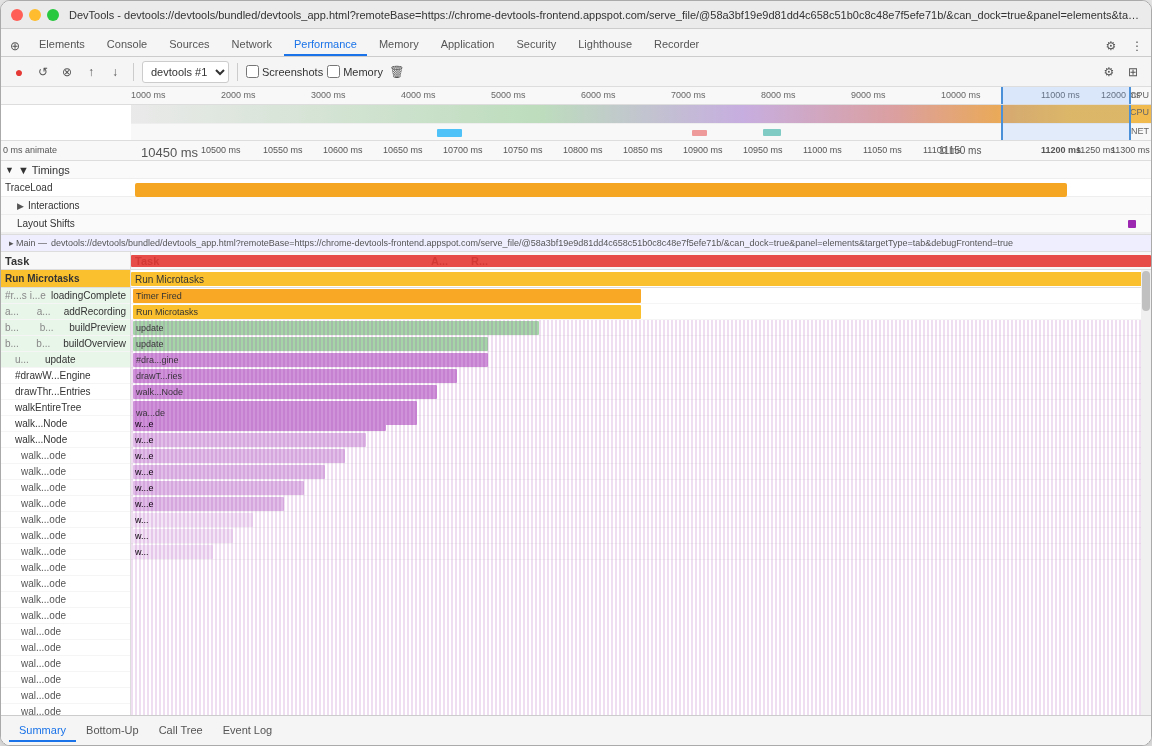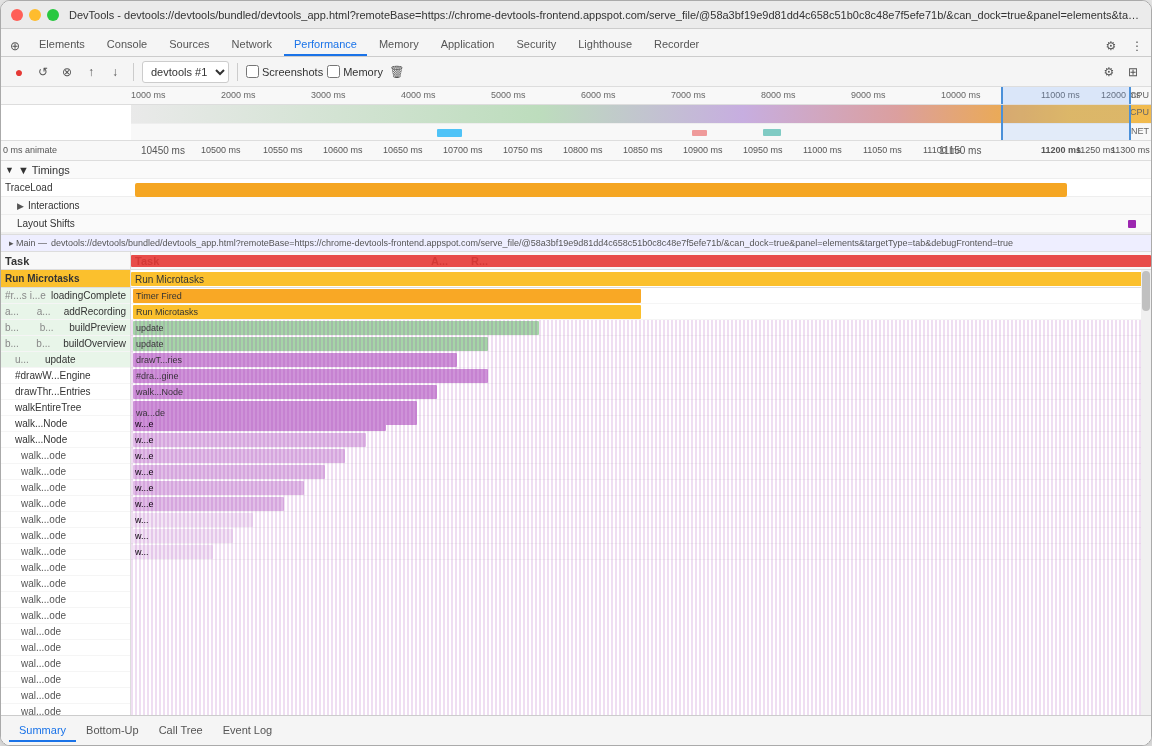--- a/index.html
+++ b/index.html
@@ -323,21 +323,21 @@
         <div style="position:absolute;left:55%;width:15px;height:6px;top:6px;background:#ef9a9a;border-radius:1px;"></div>
         <div style="position:absolute;left:62%;width:18px;height:7px;top:5px;background:#80cbc4;border-radius:1px;"></div>
         <span style="position:absolute;right:2px;top:2px;font-size:9px;color:#666;">NET</span>
       </div>
 
       <div style="position:absolute;left:1000px;top:0;width:130px;height:36px;background:rgba(100,160,255,0.15);border-left:2px solid #4a90d9;border-right:2px solid #4a90d9;"></div>
     </div>
 
     <div style="height:20px;background:#f8f8f8;border-bottom:1px solid #ddd;flex-shrink:0;position:relative;overflow:hidden;">
       <span style="position:absolute;left:2px;top:4px;font-size:9px;color:#555;">0 ms animate</span>
-      <span style="position:absolute;left:140px;top:4px;font-size:10px;color:#555;">10450 ms</span>
+      <span style="position:absolute;left:140px;top:4px;font-size:13px;color:#555;">10450 ms</span>
       <span style="position:absolute;left:200px;top:4px;font-size:9px;color:#555;">10500 ms</span>
       <span style="position:absolute;left:262px;top:4px;font-size:9px;color:#555;">10550 ms</span>
       <span style="position:absolute;left:322px;top:4px;font-size:9px;color:#555;">10600 ms</span>
       <span style="position:absolute;left:382px;top:4px;font-size:9px;color:#555;">10650 ms</span>
       <span style="position:absolute;left:442px;top:4px;font-size:9px;color:#555;">10700 ms</span>
       <span style="position:absolute;left:502px;top:4px;font-size:9px;color:#555;">10750 ms</span>
       <span style="position:absolute;left:562px;top:4px;font-size:9px;color:#555;">10800 ms</span>
       <span style="position:absolute;left:622px;top:4px;font-size:9px;color:#555;">10850 ms</span>
       <span style="position:absolute;left:682px;top:4px;font-size:9px;color:#555;">10900 ms</span>
       <span style="position:absolute;left:742px;top:4px;font-size:9px;color:#555;">10950 ms</span>
@@ -524,28 +524,28 @@
             </div>
           </div>
 
           <div style="height:16px;position:relative;border-bottom:1px solid #f5f5f5;">
             <div style="position:absolute;left:2px;right:65%;top:1px;height:14px;background:#a5d6a7;border-radius:1px;display:flex;align-items:center;padding:0 3px;font-size:9px;color:#333;">
               <span>update</span>
             </div>
           </div>
 
           <div style="height:16px;position:relative;border-bottom:1px solid #f5f5f5;">
+            <div style="position:absolute;left:2px;right:65%;top:1px;height:14px;background:#ce93d8;border-radius:1px;display:flex;align-items:center;padding:0 3px;font-size:9px;color:#333;">
+              <span>#dra...gine</span>
+            </div>
+          </div>
+
+          <div style="height:16px;position:relative;border-bottom:1px solid #f5f5f5;">
             <div style="position:absolute;left:2px;right:68%;top:1px;height:14px;background:#ce93d8;border-radius:1px;display:flex;align-items:center;padding:0 3px;font-size:9px;color:#333;">
               <span>drawT...ries</span>
-            </div>
-          </div>
-
-          <div style="height:16px;position:relative;border-bottom:1px solid #f5f5f5;">
-            <div style="position:absolute;left:2px;right:65%;top:1px;height:14px;background:#ce93d8;border-radius:1px;display:flex;align-items:center;padding:0 3px;font-size:9px;color:#333;">
-              <span>#dra...gine</span>
             </div>
           </div>
 
 
           <div style="height:16px;position:relative;border-bottom:1px solid #f5f5f5;">
             <div style="position:absolute;left:2px;right:70%;top:1px;height:14px;background:#ce93d8;border-radius:1px;display:flex;align-items:center;padding:0 3px;font-size:9px;color:#333;">
               <span>walk...Node</span>
             </div>
           </div>
 

